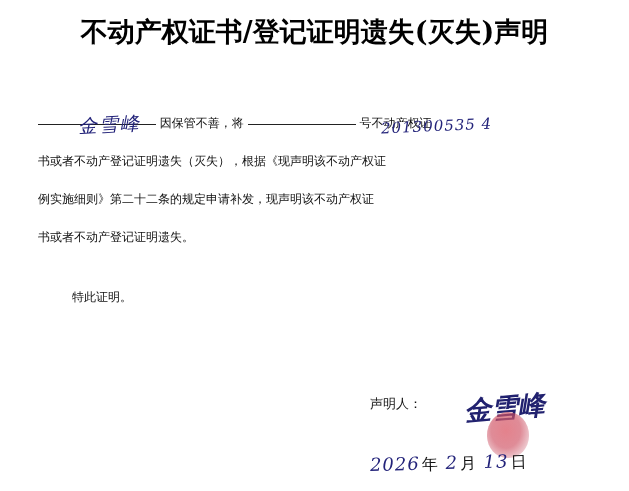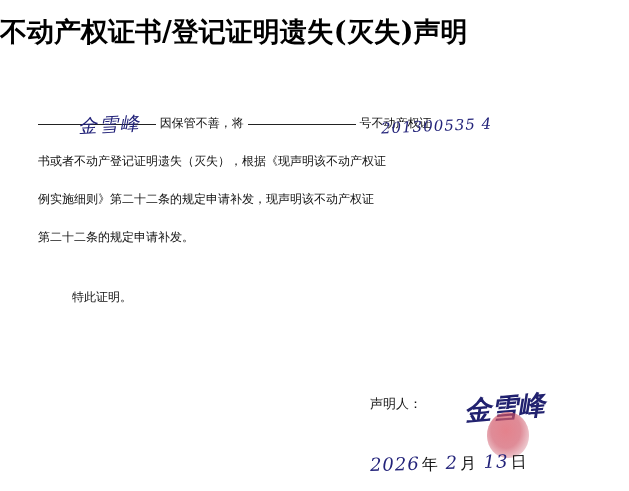--- a/index.html
+++ b/index.html
@@ -19,20 +19,21 @@
     position: absolute;
     left: 0; top: 0;
     width: 629px;
     height: 491px;
   }
   .title {
     position: absolute;
     left: 0;
     top: 14px;
     width: 629px;
+    text-align: center;
     font-family: "DejaVu Serif", serif;
     font-weight: bold;
     font-size: 27px;
     letter-spacing: 0px;
     color: #000000;
   }
   .body-text {
     position: absolute;
     left: 38px;
     top: 104px;
@@ -153,21 +154,21 @@
   <div class="title">不动产权证书/登记证明遗失(灭失)声明</div>
 
   <div class="body-text">
     <p class="para">
       <span class="blank blank-name"></span>
       <span>因保管不善，将</span>
       <span class="blank blank-num"></span>
       <span>号不动产权证</span><br>
       <span>书或者不动产登记证明遗失（灭失），根据《现声明该不动产权证</span><br>
       <span>例实施细则》第二十二条的规定申请补发，现声明该不动产权证</span><br>
-      <span>第二十二条的规定申请补发。</span>
+      <span>书或者不动产登记证明遗失。</span>
     </p>
     <p class="para2">特此证明。</p>
   </div>
 
   <span class="hand hw-name">金雪峰</span>
   <span class="hand hw-number">201300535 4</span>
 
   <span class="sign-label">声明人：</span>
   <span class="hand hw-signature">金雪峰</span>
   <span class="stamp"></span>

